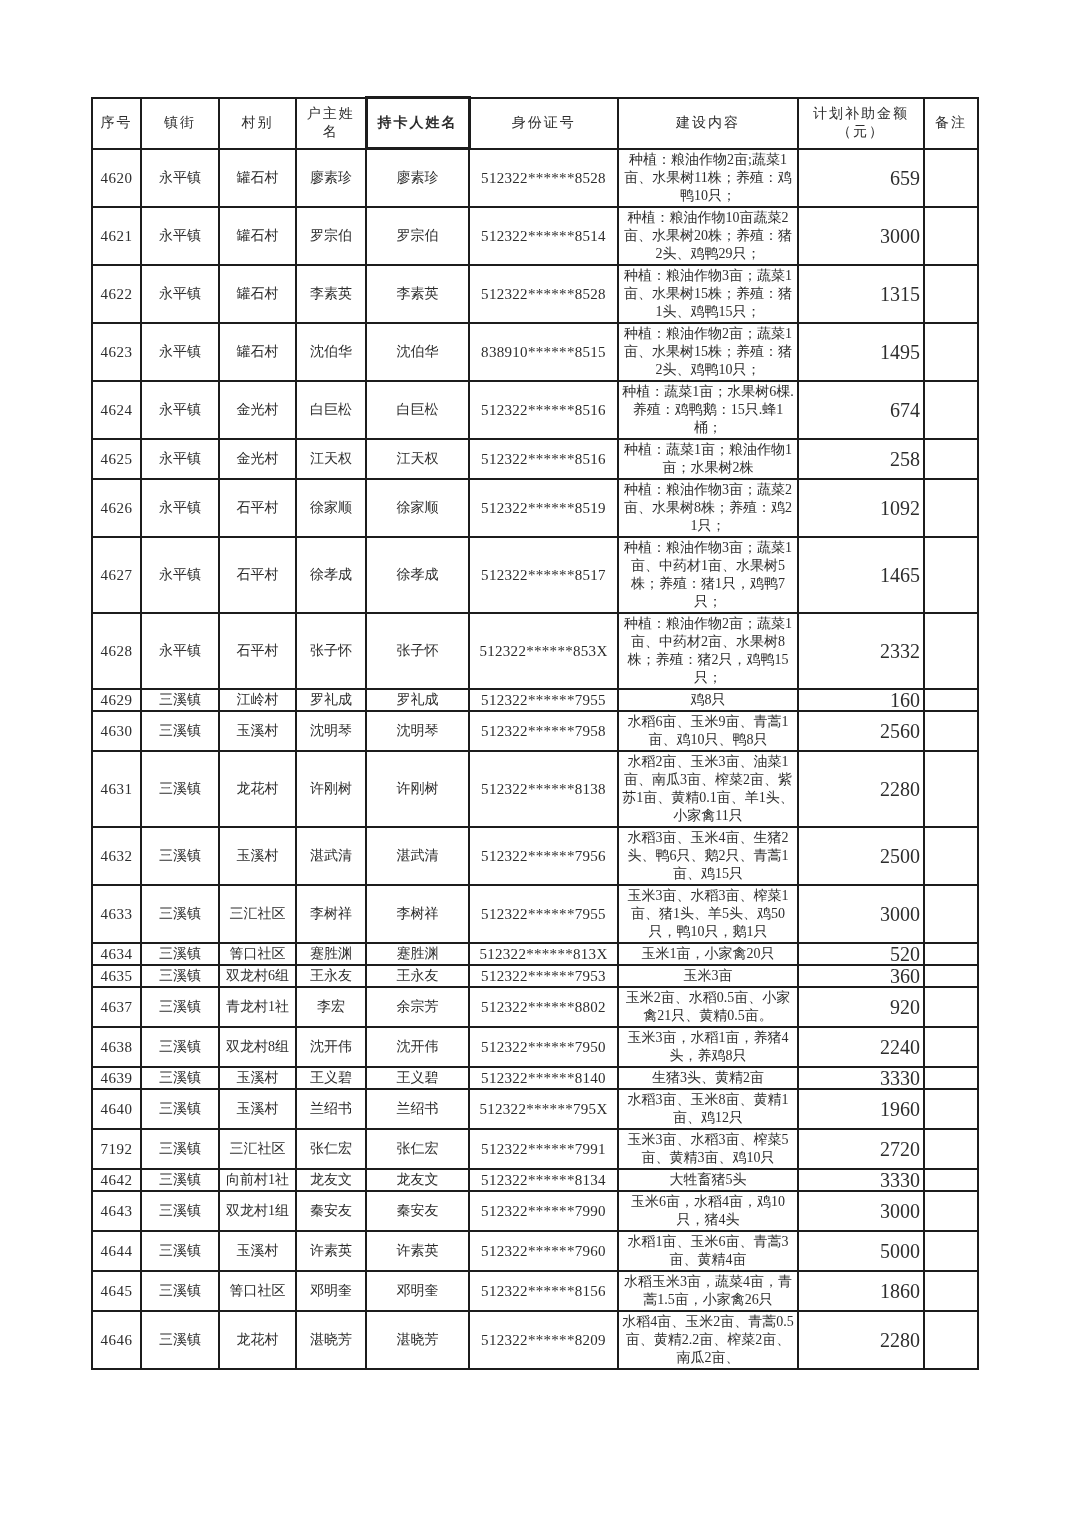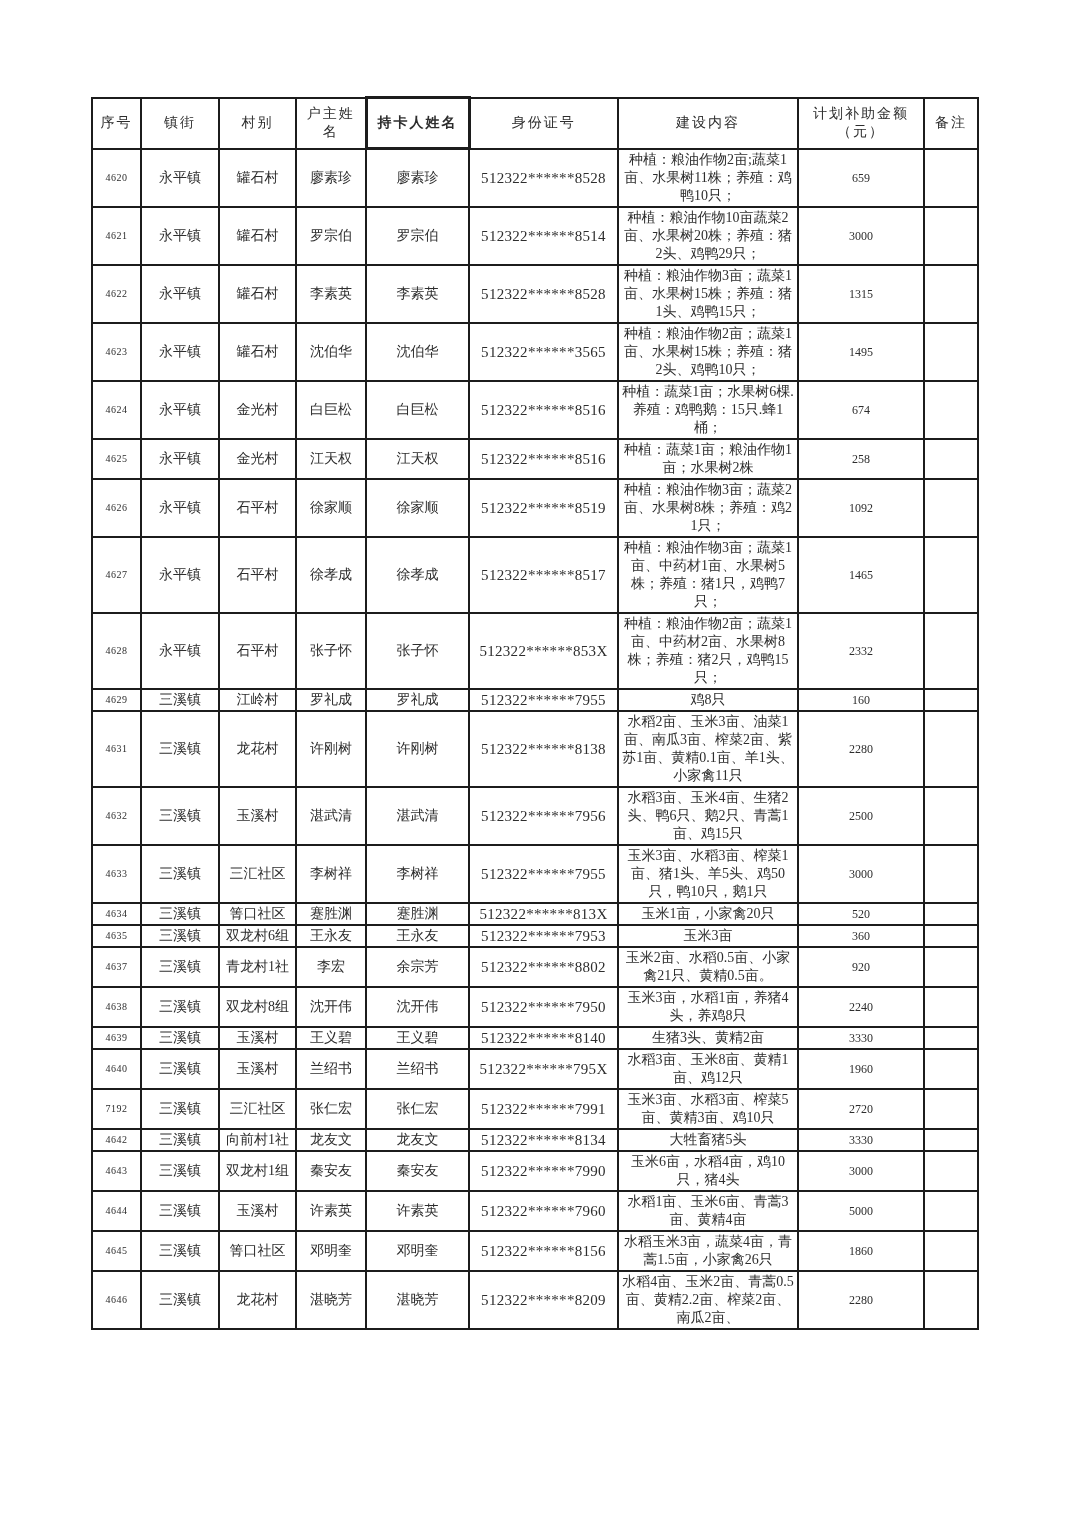--- a/index.html
+++ b/index.html
@@ -44,23 +44,23 @@
     height: 46px;
     letter-spacing: 2px;
     white-space: pre-line;
     font-size: 14px;
   }
   .roster thead th.thick {
     border-width: 3px;
     font-weight: bold;
   }
   
-  .roster td.col-0 { font-size: 10px; letter-spacing: 0.5px; }
+  .roster td.col-0 { font-size: 15px; letter-spacing: 0.5px; }
   .roster td.col-5 { font-size: 15px; letter-spacing: 0.3px; white-space: nowrap; }
-  .roster td.col-7 { font-size: 12px; }
+  .roster td.col-7 { font-size: 20px; text-align: right; }
   .roster td.col-8 { background: #ffffff; }
 </style>
 </head>
 <body>
 
 <div class="page">
   <table class="roster">
     <colgroup>
       <col style="width:49px">
       <col style="width:78px">
@@ -119,21 +119,21 @@
           <td class="col-6">种植：粮油作物3亩；蔬菜1亩、水果树15株；养殖：猪1头、鸡鸭15只；</td>
           <td class="col-7">1315</td>
           <td class="col-8"></td>
         </tr>
         <tr>
           <td class="col-0">4623</td>
           <td class="col-1">永平镇</td>
           <td class="col-2">罐石村</td>
           <td class="col-3">沈伯华</td>
           <td class="col-4">沈伯华</td>
-          <td class="col-5">512322******3565</td>
+          <td class="col-5">838910******8515</td>
           <td class="col-6">种植：粮油作物2亩；蔬菜1亩、水果树15株；养殖：猪2头、鸡鸭10只；</td>
           <td class="col-7">1495</td>
           <td class="col-8"></td>
         </tr>
         <tr>
           <td class="col-0">4624</td>
           <td class="col-1">永平镇</td>
           <td class="col-2">金光村</td>
           <td class="col-3">白巨松</td>
           <td class="col-4">白巨松</td>
@@ -191,20 +191,31 @@
           <td class="col-1">三溪镇</td>
           <td class="col-2">江岭村</td>
           <td class="col-3">罗礼成</td>
           <td class="col-4">罗礼成</td>
           <td class="col-5">512322******7955</td>
           <td class="col-6">鸡8只</td>
           <td class="col-7">160</td>
           <td class="col-8"></td>
         </tr>
         <tr>
+          <td class="col-0">4630</td>
+          <td class="col-1">三溪镇</td>
+          <td class="col-2">玉溪村</td>
+          <td class="col-3">沈明琴</td>
+          <td class="col-4">沈明琴</td>
+          <td class="col-5">512322******7958</td>
+          <td class="col-6">水稻6亩、玉米9亩、青蒿1亩、鸡10只、鸭8只</td>
+          <td class="col-7">2560</td>
+          <td class="col-8"></td>
+        </tr>
+        <tr>
           <td class="col-0">4631</td>
           <td class="col-1">三溪镇</td>
           <td class="col-2">龙花村</td>
           <td class="col-3">许刚树</td>
           <td class="col-4">许刚树</td>
           <td class="col-5">512322******8138</td>
           <td class="col-6">水稻2亩、玉米3亩、油菜1亩、南瓜3亩、榨菜2亩、紫苏1亩、黄精0.1亩、羊1头、小家禽11只</td>
           <td class="col-7">2280</td>
           <td class="col-8"></td>
         </tr>

